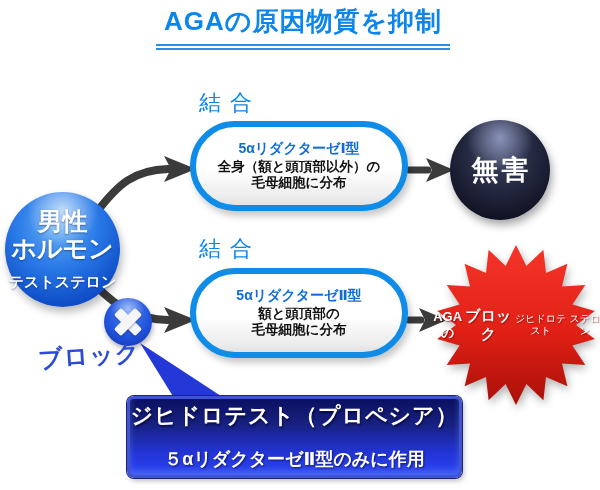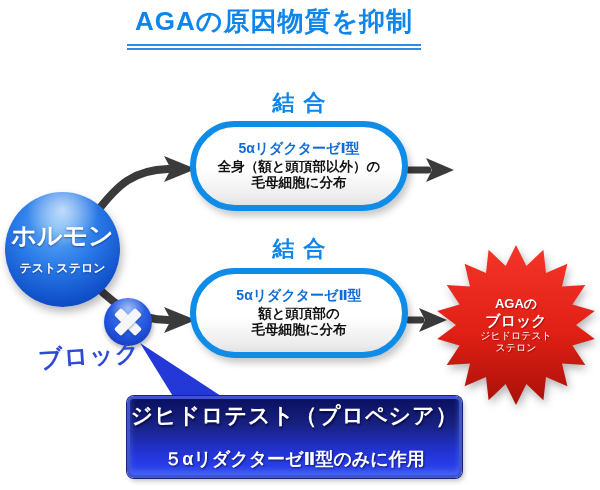--- a/index.html
+++ b/index.html
@@ -1,29 +1,29 @@
 <!DOCTYPE html>
 <html><head>
 <meta charset="utf-8">
 <style>
   html,body{margin:0;padding:0;background:#fff;}
   #stage{
     position:relative;width:600px;height:490px;background:#ffffff;overflow:hidden;
     font-family:"Liberation Sans","DejaVu Sans",sans-serif;
   }
   
-  .title-wrap{position:absolute;top:4px;left:0;width:548px;text-align:center;}
+  .title-wrap{position:absolute;top:4px;left:0;width:548px;text-align:center;padding-left:29px;}
   .main-title{
     display:inline-block;font-size:26px;font-weight:bold;color:#0c86ec;
     letter-spacing:1px;padding:0 8px 5px;border-bottom:6px double #2a8ce8;
   }
   
   .bind-label{
-    position:absolute;left:190px;width:218px;text-align:center;
-    font-size:22px;font-weight:bold;color:#0c86ec;letter-spacing:9px;text-indent:9px;
+    position:absolute;left:190px;width:218px;text-align:left;
+    font-size:22px;font-weight:normal;color:#0c86ec;letter-spacing:9px;text-indent:9px;
   }
   .bind-top{top:88px;}
   .bind-bottom{top:234px;}
   
   .pill{
     position:absolute;left:190px;width:206px;height:78px;
     border:6px solid #0e8ce8;border-radius:45px;
     background:linear-gradient(180deg,#ffffff 0%,#ffffff 55%,#ececec 90%,#e2e2e2 100%);
     box-shadow:3px 5px 7px rgba(0,0,0,0.22);
     display:flex;flex-direction:column;align-items:center;justify-content:center;
@@ -37,21 +37,21 @@
   .hormone-circle{
     position:absolute;left:5px;top:192px;width:115px;height:115px;border-radius:50%;
     background:
       radial-gradient(circle at 50% 16%, rgba(255,255,255,0.65) 0%, rgba(255,255,255,0) 32%),
       radial-gradient(circle at 45% 30%, #63aef5 0%, #2a7ae8 40%, #0f4ec8 75%, #0a3caa 100%);
     box-shadow:2px 5px 9px rgba(0,0,0,0.28);
     display:flex;flex-direction:column;align-items:center;justify-content:center;
     color:#fff;text-align:center;
   }
   .hormone-l1,.hormone-l2{font-size:25px;font-weight:bold;line-height:1.1;text-shadow:0 1px 2px rgba(0,30,90,0.5);}
-  .hormone-l3{font-size:12px;font-weight:bold;margin-top:10px;text-shadow:0 1px 2px rgba(0,30,90,0.5);}
+  .hormone-l3{font-size:15px;font-weight:bold;margin-top:10px;text-shadow:0 1px 2px rgba(0,30,90,0.5);}
   
   .harmless-circle{
     position:absolute;left:450px;top:120px;width:100px;height:100px;border-radius:50%;
     background:
       radial-gradient(circle at 50% 18%, rgba(160,170,210,0.8) 0%, rgba(160,170,210,0) 35%),
       radial-gradient(circle at 50% 35%, #3c425e 0%, #23273e 45%, #0d0f1e 85%);
     box-shadow:2px 5px 8px rgba(0,0,0,0.35);
     display:flex;align-items:center;justify-content:center;
   }
   .harmless-text{font-size:27px;font-weight:bold;color:#fff;letter-spacing:3px;text-indent:3px;}
@@ -71,21 +71,21 @@
   .block-x::after{transform:rotate(-45deg);}
   .block-label{
     position:absolute;left:38px;top:340px;font-size:24px;font-weight:bold;color:#2b4ad6;
     transform:rotate(-4deg);letter-spacing:1px;
   }
   
   .star-wrap{position:absolute;left:431px;top:240px;width:170px;height:170px;}
   .star-wrap svg{filter:drop-shadow(2px 4px 4px rgba(0,0,0,0.3));}
   .star-text{
     position:absolute;left:0;top:0;width:170px;height:170px;
-    display:flex;flex-direction:column;align-items:center;justify-content:center;
+    display:flex;flex-direction:row;align-items:center;justify-content:center;
     color:#fff;text-align:center;
   }
   .star-tag{font-size:13px;font-weight:bold;line-height:1.2;text-shadow:1px 1px 1px rgba(120,0,0,0.6);}
   .star-tag2{font-size:15px;font-weight:bold;line-height:1.2;text-shadow:1px 1px 1px rgba(120,0,0,0.6);}
   .star-name{font-size:37px;font-weight:bold;line-height:1.05;letter-spacing:1px;text-shadow:1px 2px 2px rgba(120,0,0,0.6);}
   .star-sub{font-size:10px;font-weight:normal;line-height:1.2;text-shadow:1px 1px 1px rgba(120,0,0,0.6);}
   
   .drug-box{
     position:absolute;left:127px;top:396px;width:329px;height:76px;
     border:3px solid #4054cc;border-radius:7px;
@@ -134,24 +134,28 @@
     <div class="pill-desc">毛母細胞に分布</div>
   </div>
 
   <div class="pill pill-bottom">
     <div class="pill-title">5αリダクターゼⅡ型</div>
     <div class="pill-desc">額と頭頂部の</div>
     <div class="pill-desc">毛母細胞に分布</div>
   </div>
 
   <div class="hormone-circle">
+    <div class="hormone-l1">男性</div>
     <div class="hormone-l2">ホルモン</div>
     <div class="hormone-l3">テストステロン</div>
   </div>
 
+  <div class="harmless-circle">
+    <div class="harmless-text">無害</div>
+  </div>
 
   <div class="block-x"></div>
   <div class="block-label">ブロック</div>
 
   <div class="star-wrap">
     <svg width="170" height="170" viewBox="0 0 170 170" xmlns="http://www.w3.org/2000/svg">
       <defs>
         <linearGradient id="starGrad" x1="0" y1="0" x2="0" y2="1">
           <stop offset="0%" stop-color="#f5342a"></stop>
           <stop offset="55%" stop-color="#e02015"></stop>

